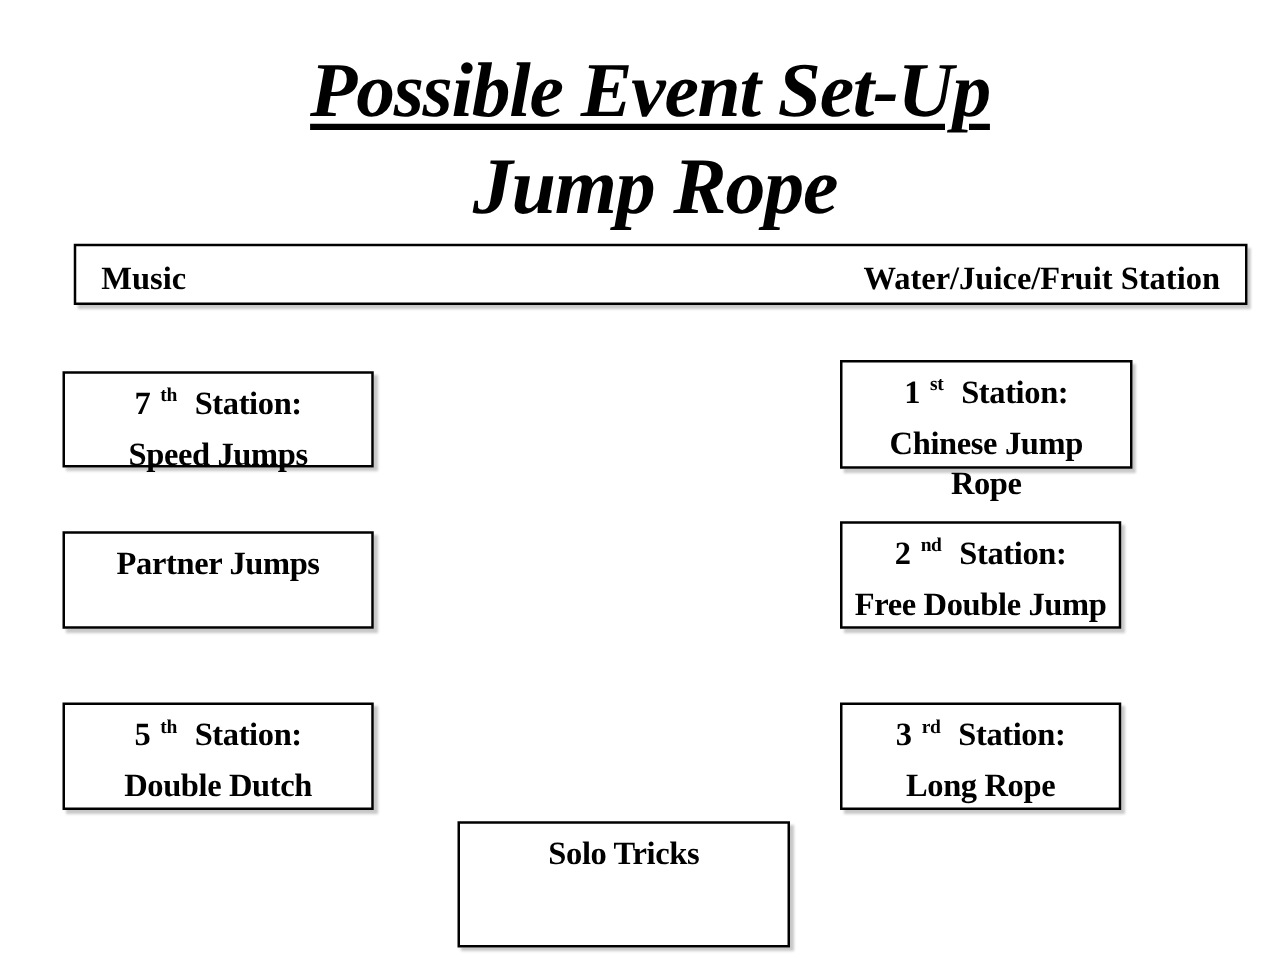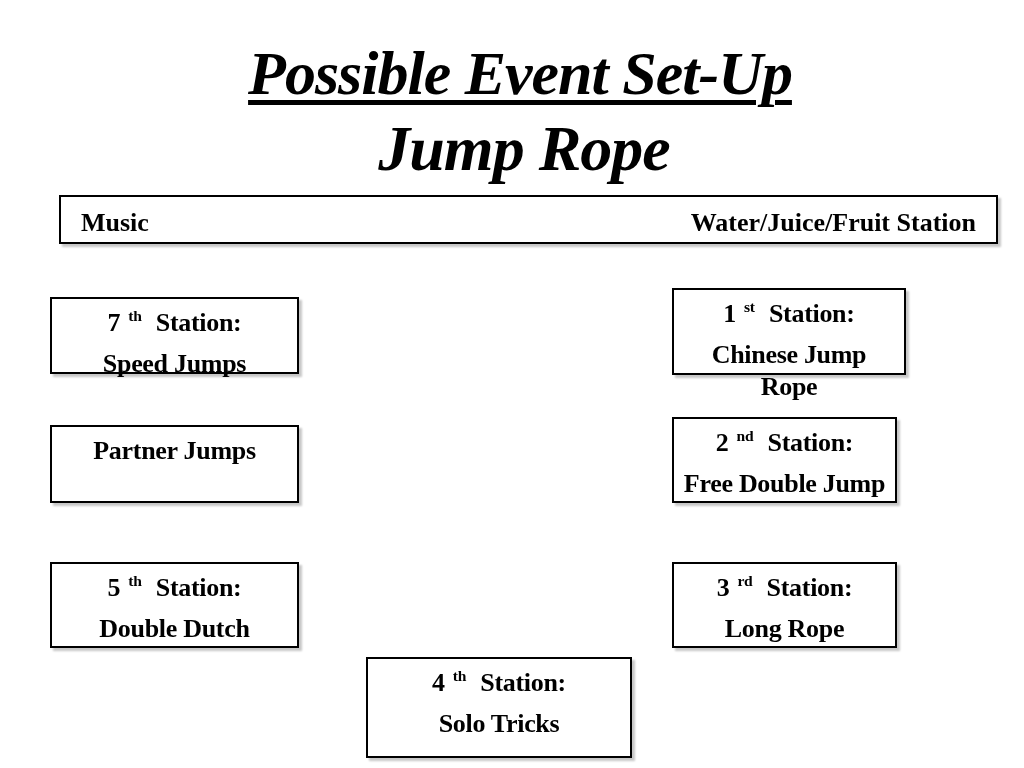--- a/index.html
+++ b/index.html
@@ -108,21 +108,20 @@
     <div><span>2</span><sup>nd</sup><span> Station:</span></div>
     <div>Free Double Jump</div>
   </div>
 
   <div class="station st3">
     <div><span>3</span><sup>rd</sup><span> Station:</span></div>
     <div>Long Rope</div>
   </div>
 
   <div class="station st4">
-    <div><span>4</span><sup>th</sup><span> Station:</span></div>
     <div>Solo Tricks</div>
   </div>
 
   <div class="station st5">
     <div><span>5</span><sup>th</sup><span> Station:</span></div>
     <div>Double Dutch</div>
   </div>
 
   <div class="station st6">
     <div>Partner Jumps</div>

